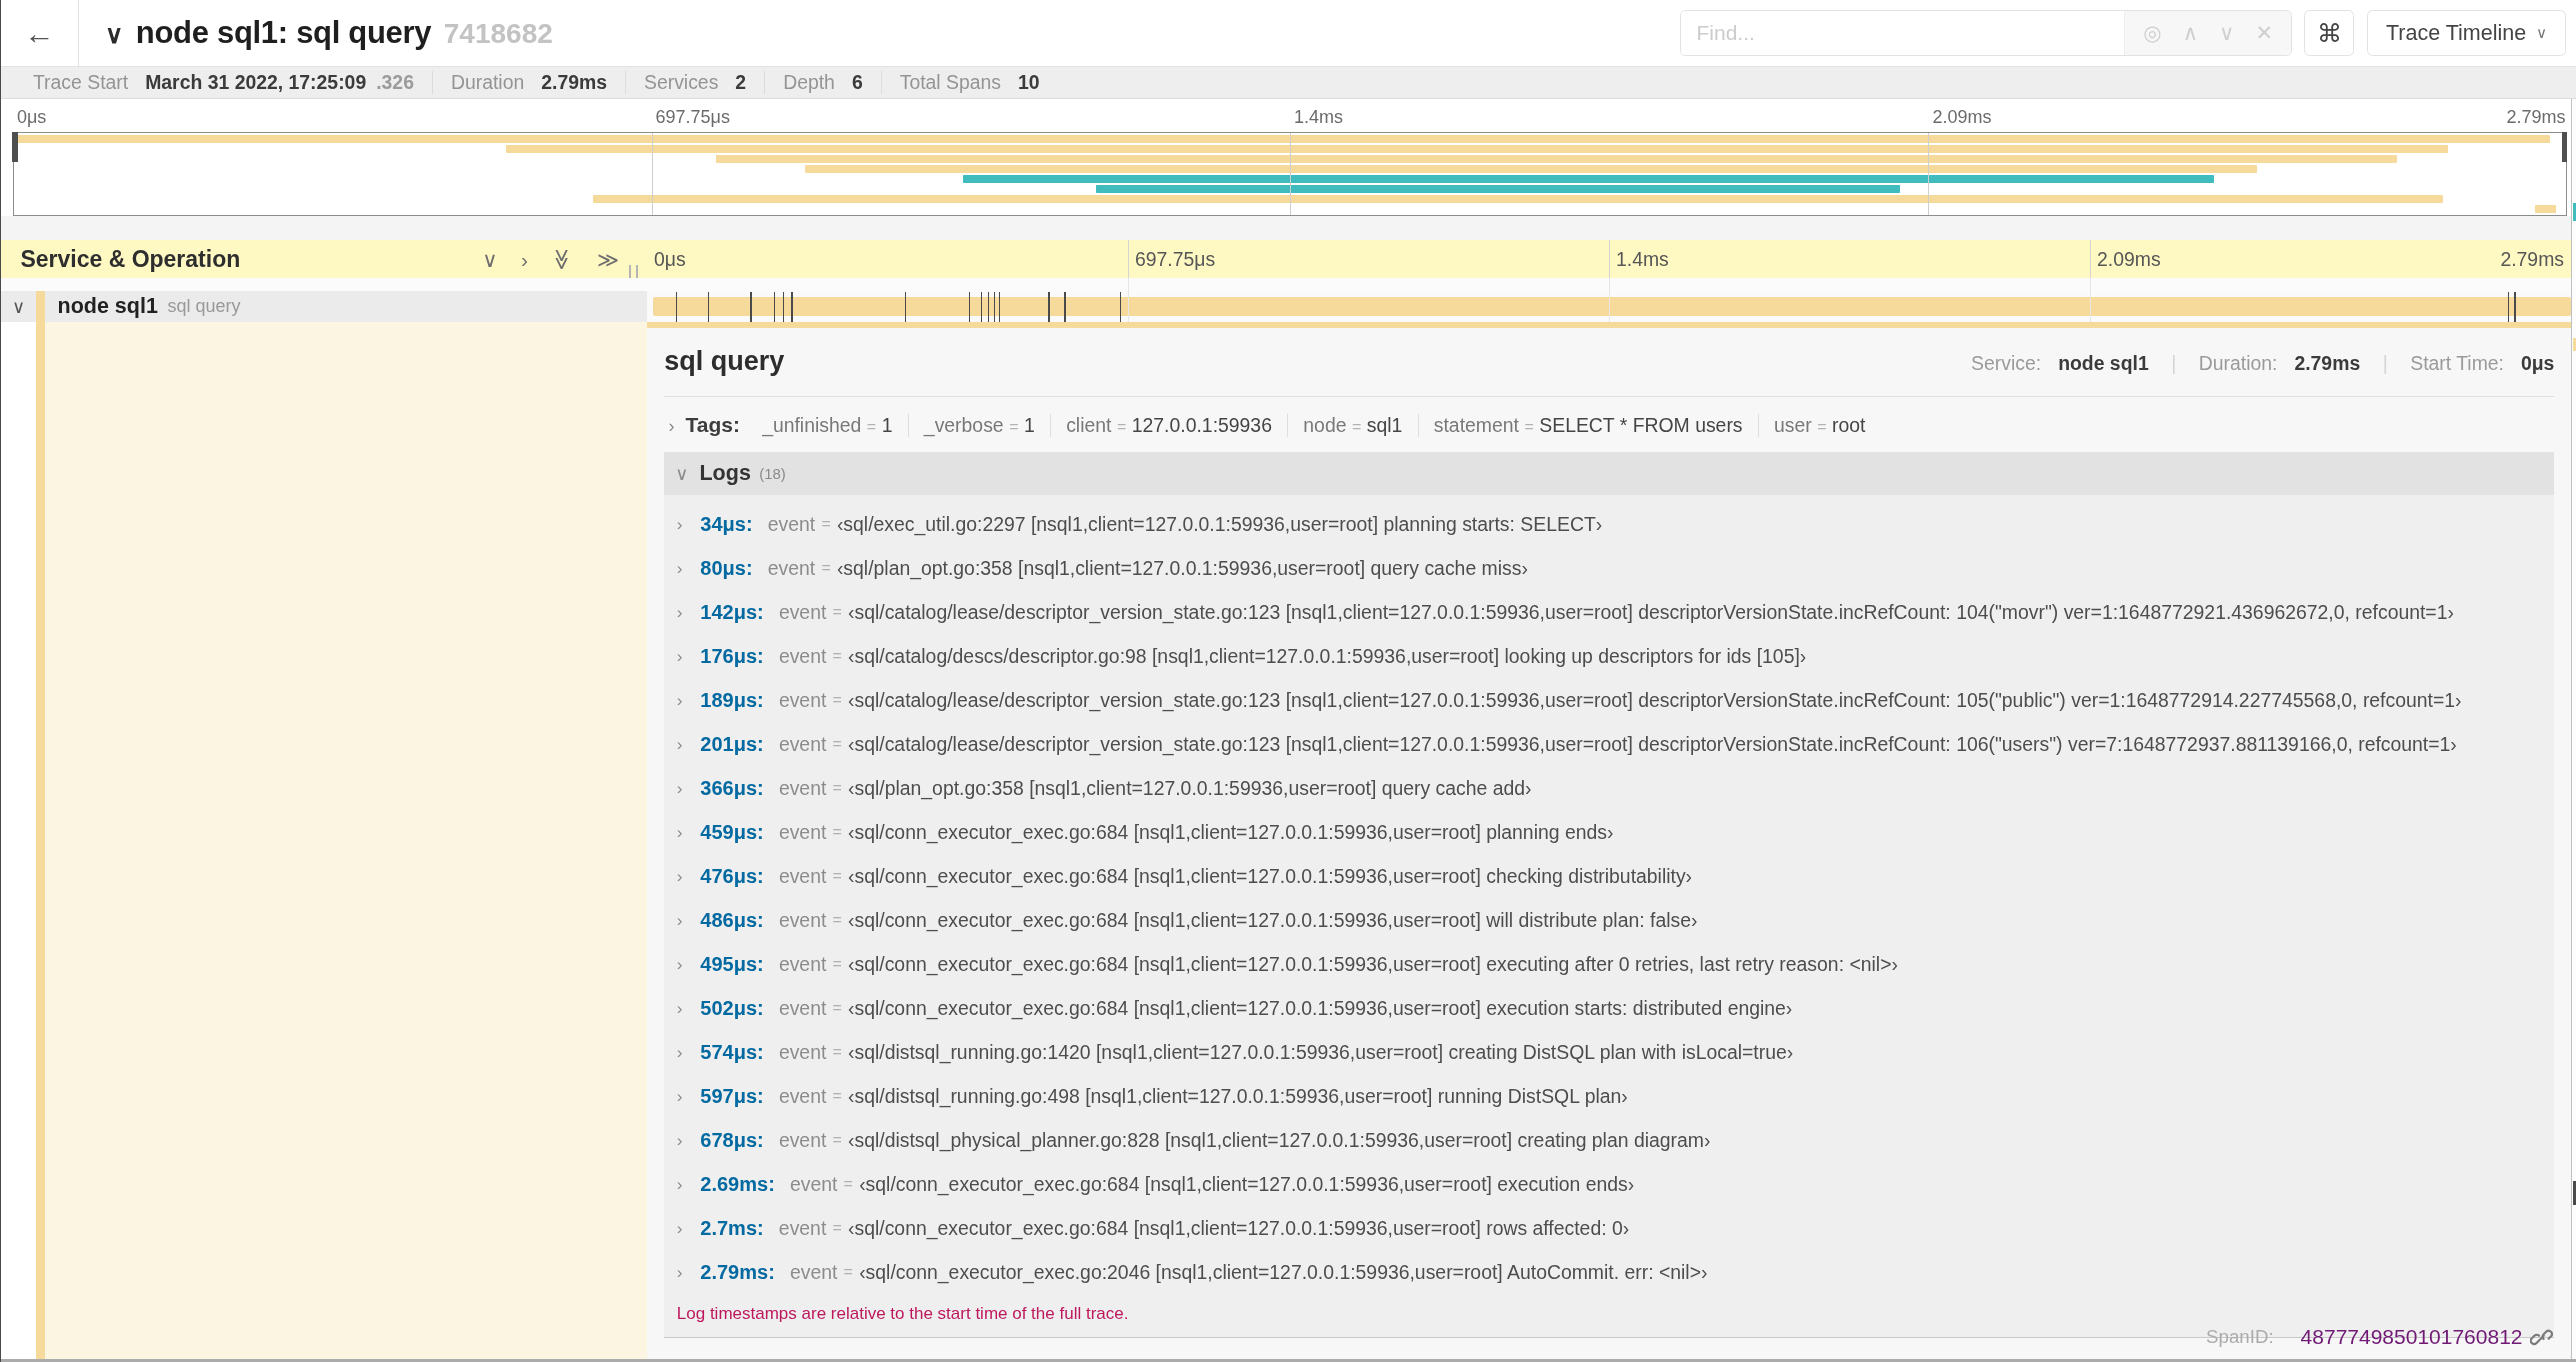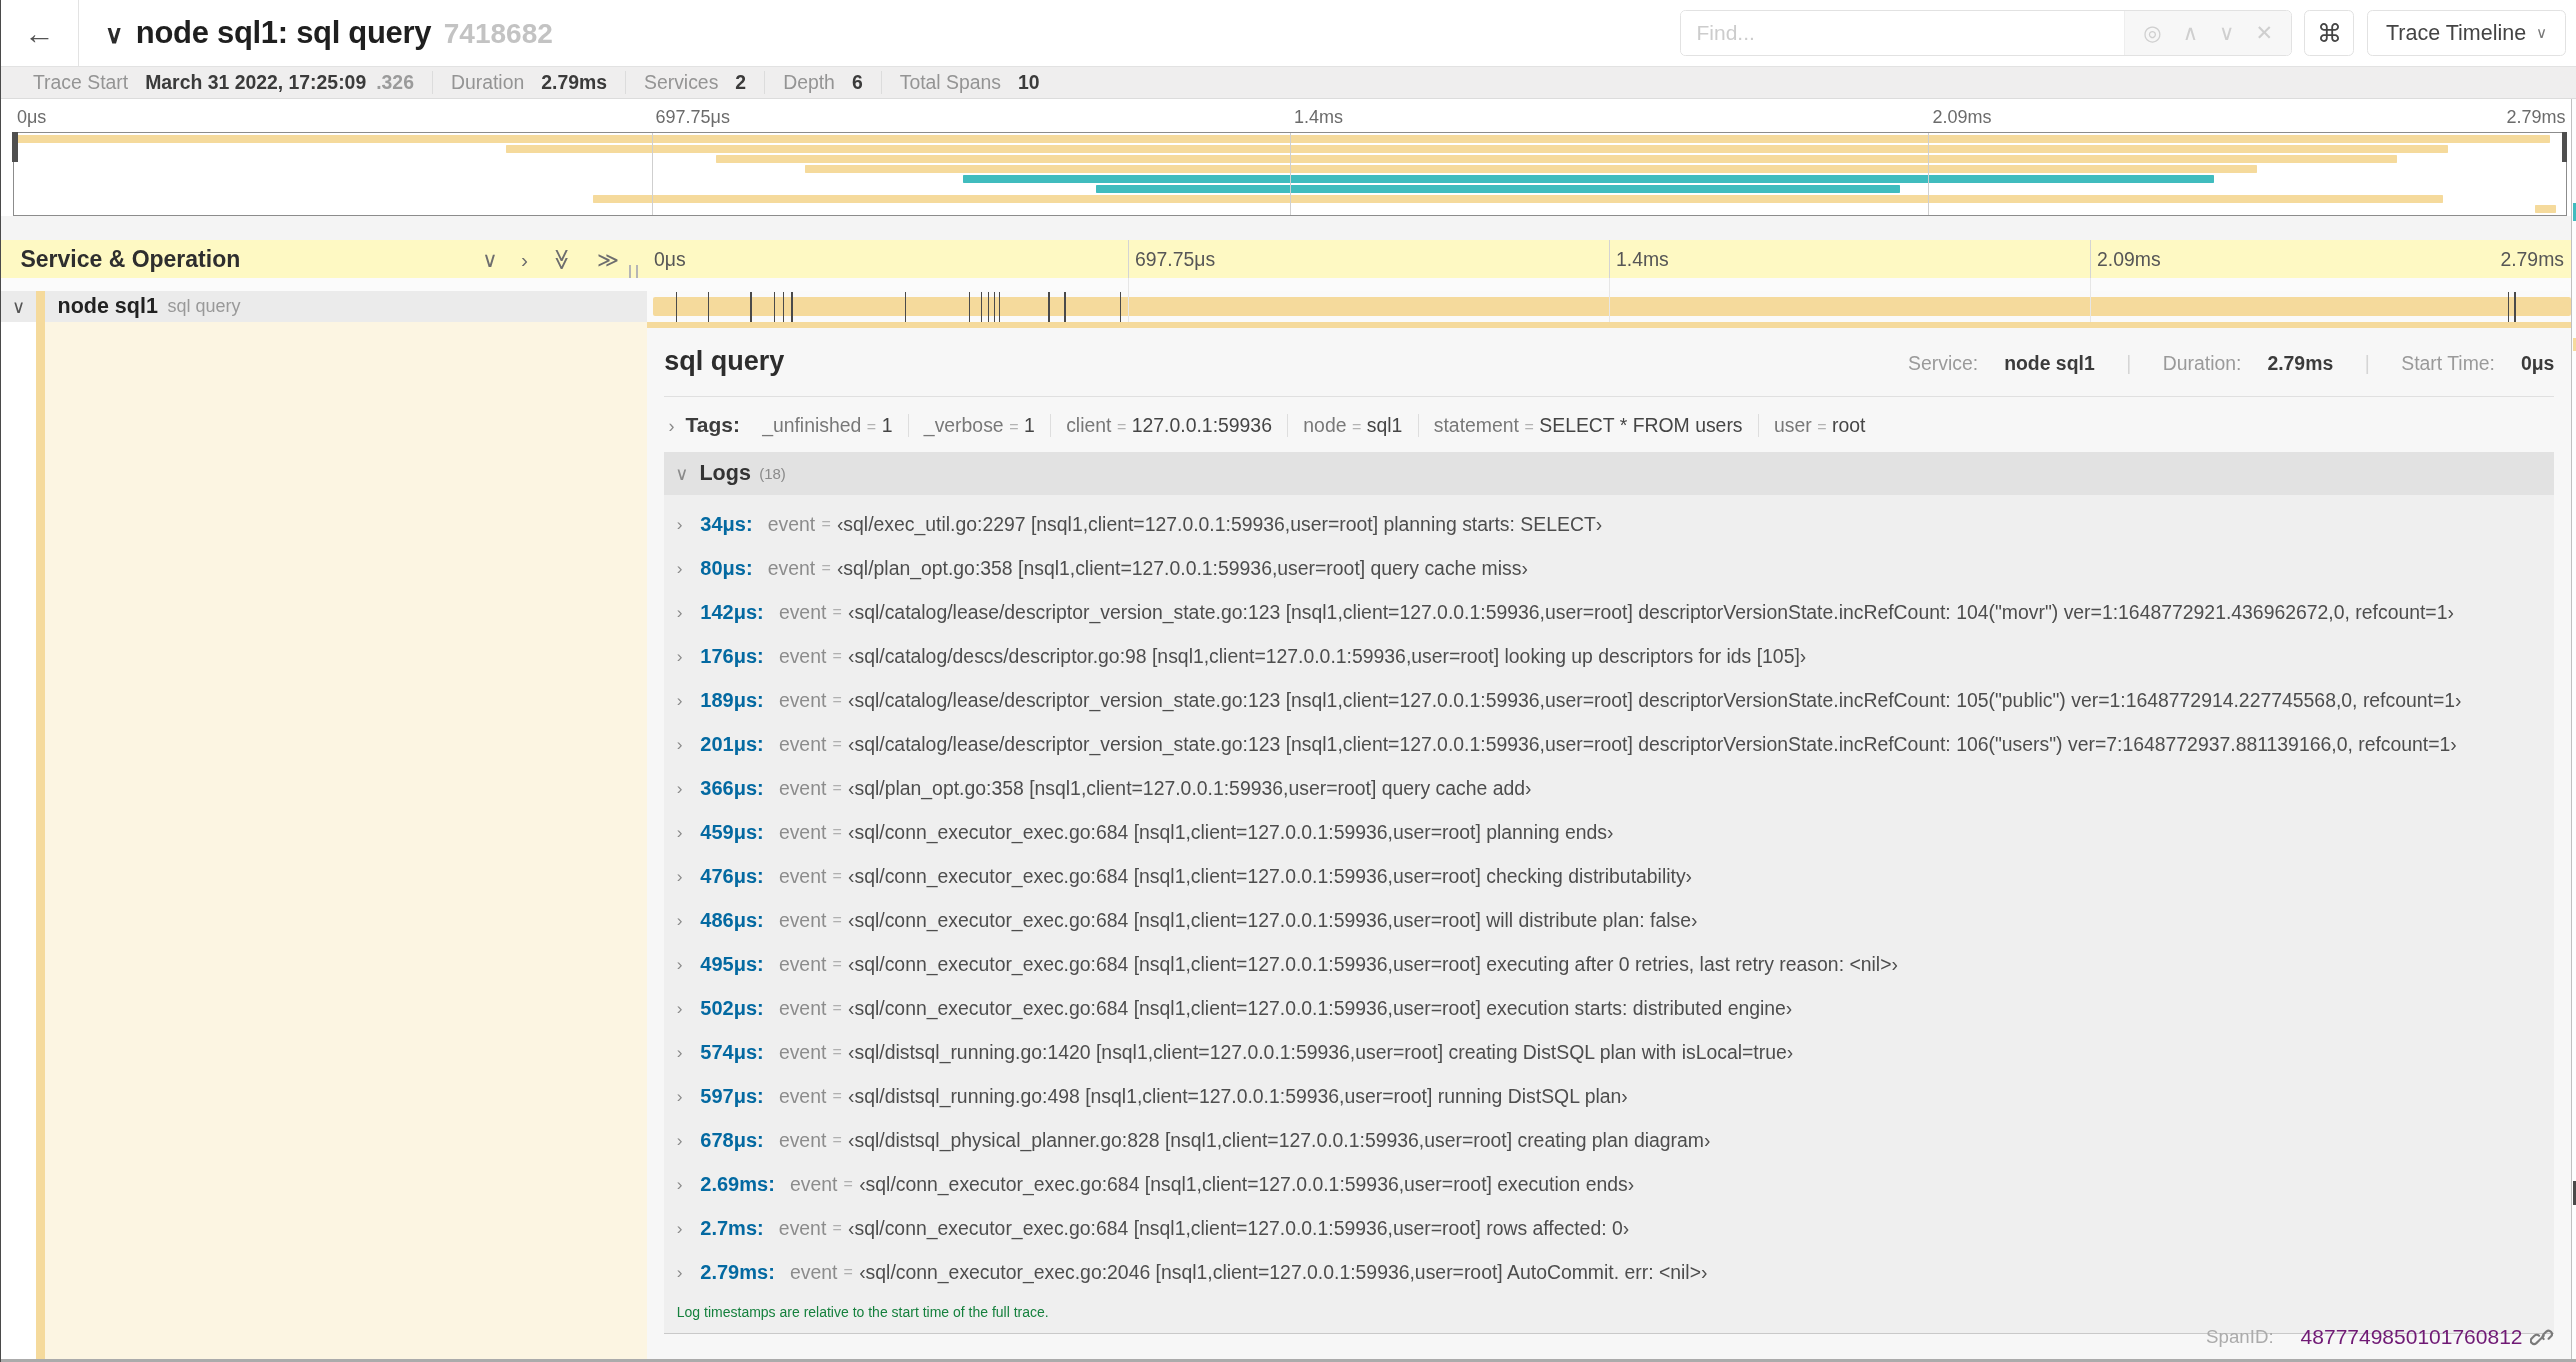--- a/index.html
+++ b/index.html
@@ -89,21 +89,21 @@
   #detail { left:0; top:322px; width:2570px; height:1037px; display:flex; position:absolute; }
   #detail-left { width:646px; position:relative; background:#fff; }
   #detail-stripe { position:absolute; left:35px; top:0; width:9px; bottom:0; }
   #detail-cream { position:absolute; left:44px; top:0; right:0; bottom:0; background:#fcf5e2; }
   #detail-right { flex:1; position:relative; background:#f7f7f7; }
   #detail-accent { height:5.5px; width:100%; }
   #detail-content { padding:18px 16.6px 0 17.3px; }
 
   #d-titlerow { display:flex; align-items:baseline; }
   #d-title { font-size:27px; font-weight:700; color:#2d2d2d; flex:1; }
-  #d-meta { display:flex; align-items:baseline; font-size:19.4px; gap:26px; }
+  #d-meta { display:flex; align-items:baseline; font-size:19.4px; gap:17px; }
   .d-metalabel { color:#9a9a9a; }
   .d-metaval { color:#3b3b3b; font-weight:700; }
   .d-metasep { color:#d5d5d5; margin:0 5.5px; }
   #d-divider { height:0.7px; background:#e0e0e0; margin-top:19.4px; }
 
   #tags-row { display:flex; align-items:baseline; margin-top:16.6px; padding-left:4.2px; cursor:pointer; }
   .small-chev { font-size:18px; color:#8a8a8a; margin-right:11px; }
   #tags-label { font-size:21px; font-weight:700; color:#3d3d3d; }
   #tags-items { display:flex; align-items:baseline; margin-left:7px; }
   .tag-item { display:flex; align-items:baseline; padding:0 15.2px; border-right:0.7px solid #dedede; font-size:19.4px; }
@@ -116,21 +116,21 @@
     padding-left:11px; cursor:pointer; }
   #logs-label { font-size:21.5px; font-weight:700; color:#333; }
   #logs-count { font-size:15px; color:#8a8a8a; margin-left:8.3px; }
   #logs-body { background:#efefef; padding-top:7px; }
   .log-row { height:44px; display:flex; align-items:center; padding-left:12.5px; cursor:pointer; }
   .log-chev { font-size:17.3px; color:#8a8a8a; width:23.5px; }
   .log-time { font-size:20px; font-weight:700; color:#0369a1; margin-right:15.2px; white-space:nowrap; }
   .log-key { font-size:19.4px; color:#8c8c8c; }
   .log-eq { font-size:16px; color:#b0b0b0; margin:0 6.2px; }
   .log-val { font-size:19.4px; color:#4d4d4d; white-space:nowrap; overflow:hidden; }
-  #logs-note { font-size:14px; color:#15803d; padding:9.7px 0 12.5px 12.5px; }
+  #logs-note { font-size:17px; color:#be185d; padding:9.7px 0 12.5px 12.5px; }
   #logs-bottom { height:0.7px; background:#c9c9c9; }
 
   #spanid-row { position:absolute; right:18px; bottom:9.7px; display:flex; align-items:center; gap:7px; }
   #spanid-label { font-size:18.7px; color:#ababab; }
   #spanid-value { font-size:21px; color:#701a75;margin-left:20px; }
   #spanid-link { width:23.5px; height:23.5px; cursor:pointer; }
 
   
   #scrollstrip { left:2570px; top:99px; width:5.5px; height:1260px; background:#fdfdfd; border-left:0.7px solid #c0c0c0; position:absolute; }
   .strip-mark { position:absolute; left:0.7px; width:4.8px; }

